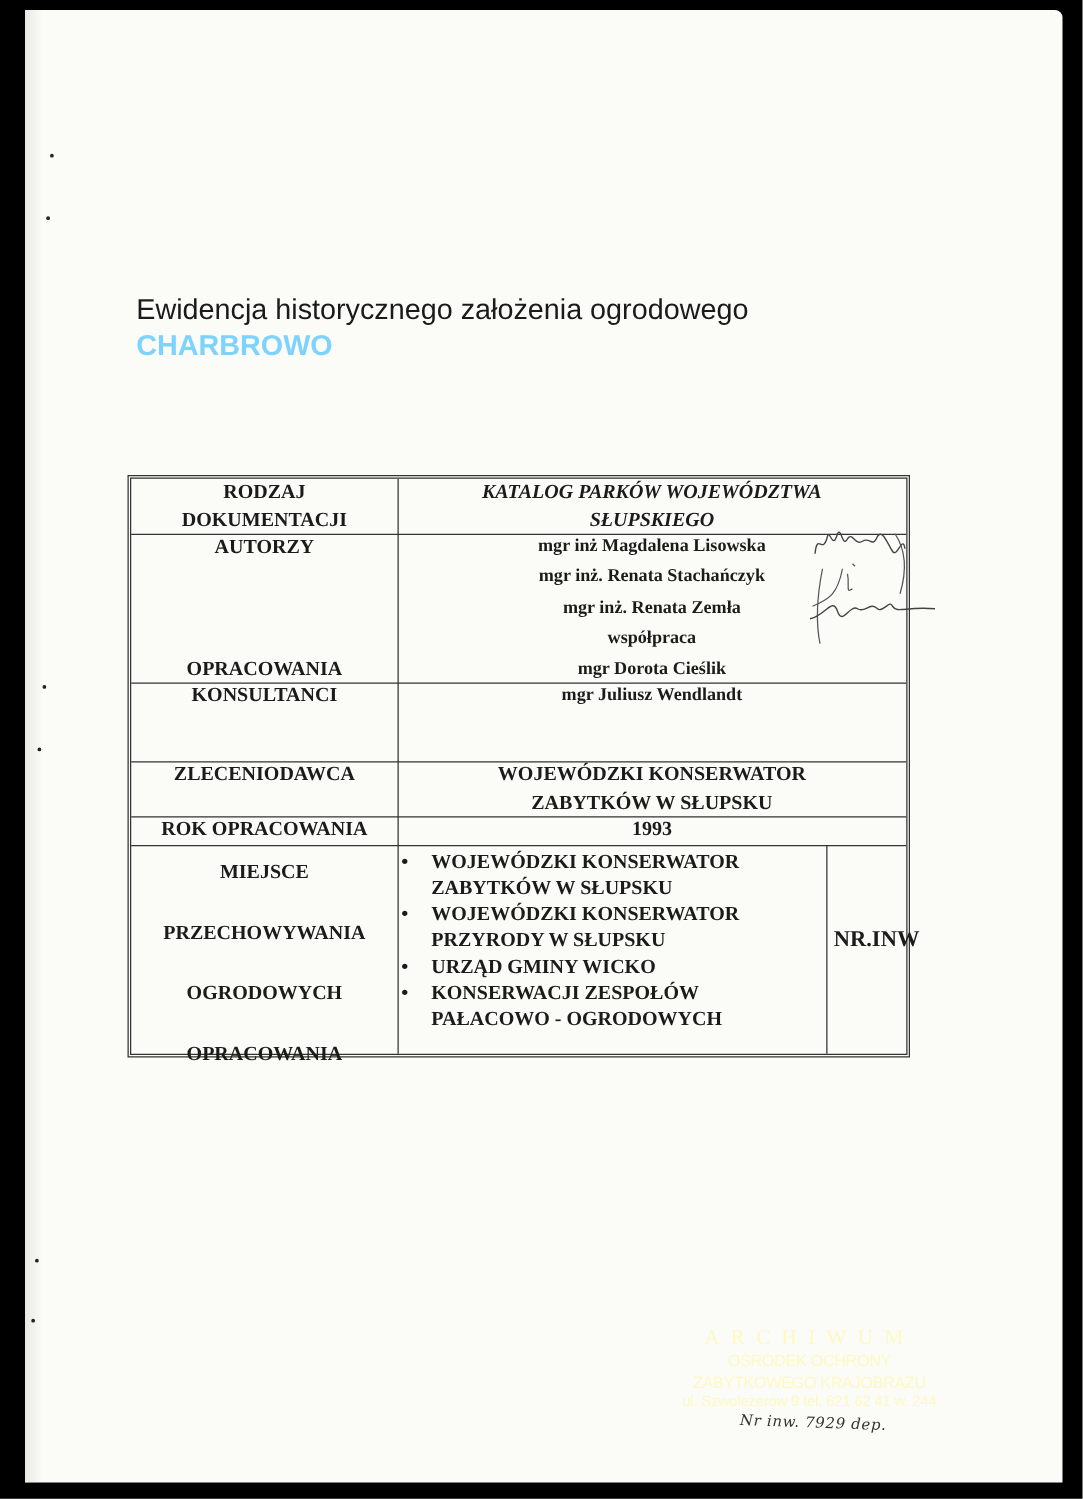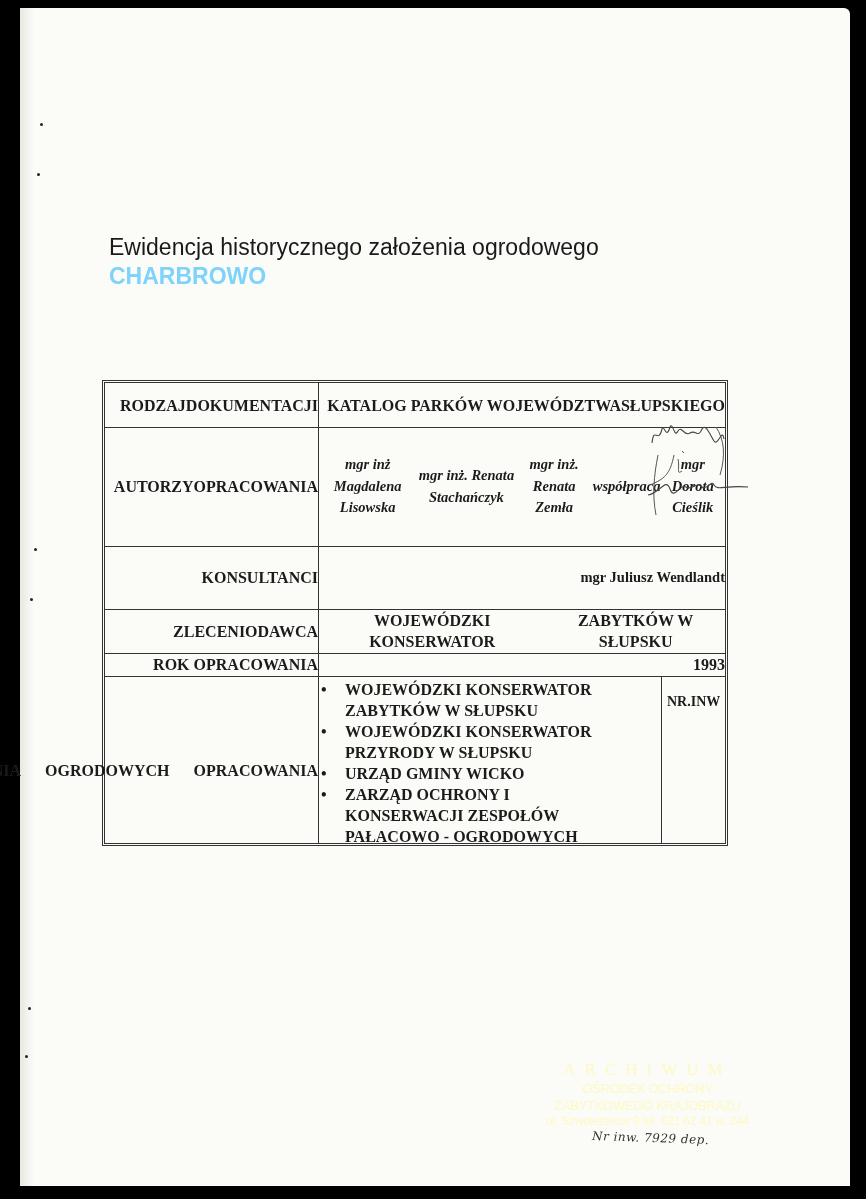--- a/index.html
+++ b/index.html
@@ -25,32 +25,32 @@
       position: absolute; left: 109px; top: 262px;
       font-family: "Liberation Sans", sans-serif; font-size: 23px; font-weight: bold; color: #7dd3fc; line-height: 28px;
     }
     .tbl {
       position: absolute; left: 102px; top: 380px; width: 626px; height: 466px;
       border: 3px double #333; box-sizing: border-box;
     }
     .hline { position: absolute; left: 0; right: 0; height: 0; border-top: 1.5px solid #333; }
     .vline { position: absolute; width: 0; border-left: 1.5px solid #333; }
     .cell {
-      position: absolute; display: flex; align-items: center; justify-content: flex-end;
+      position: absolute; display: flex; flex-direction: column; align-items: center; justify-content: space-between;
       text-align: center; font-weight: bold; color: #1b1b1b; font-size: 16px; line-height: 21px;
     }
     .cell.small { font-size: 14.5px; line-height: 21.5px; }
     .storage-list {
       position: absolute; left: 218px; top: 0; width: 340px; margin: 0; padding: 0; list-style: none;
       font-weight: bold; font-size: 16px; line-height: 21px; color: #1b1b1b;
     }
     .storage-list li { position: relative; padding-left: 30px; }
     .storage-list li .bullet { position: absolute; left: 6px; top: 0; }
     .nrinw {
-      position: absolute; font-weight: bold; font-size: 14px; color: #1b1b1b;
+      position: absolute; font-weight: bold; font-size: 18px; color: #1b1b1b; margin-top: 47px;
     }
     .stamp {
       position: absolute; left: 540px; top: 1060px; width: 215px; text-align: center;
       color: #fef9c3;
     }
     .stamp .archiwum {
       font-family: "Liberation Serif", serif; font-size: 17px; letter-spacing: 9px; line-height: 20px;
     }
     .stamp .line {
       font-family: "Liberation Sans", sans-serif; font-size: 13px; line-height: 17px; letter-spacing: -0.3px;
@@ -89,30 +89,30 @@
   <div class="hline" style="top:270px;"></div>
   <div class="hline" style="top:293px;"></div>
 
   <div class="vline" style="left:213px;top:0;height:460px;"></div>
   <div class="vline" style="left:556px;top:293px;height:167px;"></div>
 
   <div class="cell" style="left:0;top:0;width:213px;height:44px;">
     <span>RODZAJ</span>
     <span>DOKUMENTACJI</span>
   </div>
-  <div class="cell" style="left:213px;top:0;width:407px;height:44px;">
+  <div class="cell" style="left:213px;top:0;width:407px;height:44px;font-style:italic;">
     <span>KATALOG PARKÓW WOJEWÓDZTWA</span>
     <span>SŁUPSKIEGO</span>
   </div>
 
   <div class="cell" style="left:0;top:44px;width:213px;height:119px;">
     <span>AUTORZY</span>
     <span>OPRACOWANIA</span>
   </div>
-  <div class="cell small" style="left:213px;top:44px;width:407px;height:119px;font-style:italic;">
+  <div class="cell small" style="left:213px;top:44px;width:407px;height:119px;">
     <span>mgr inż Magdalena Lisowska</span>
     <span>mgr inż. Renata Stachańczyk</span>
     <span>mgr inż. Renata Zemła</span>
     <span>współpraca</span>
     <span>mgr Dorota Cieślik</span>
   </div>
 
   <div class="cell" style="left:0;top:163px;width:213px;height:63px;">
     <span>KONSULTANCI</span>
   </div>
@@ -151,21 +151,20 @@
       <span class="bullet">•</span>
       <div>WOJEWÓDZKI KONSERWATOR</div>
       <div>PRZYRODY W SŁUPSKU</div>
     </li>
     <li>
       <span class="bullet">•</span>
       <div>URZĄD GMINY WICKO</div>
     </li>
     <li>
       <span class="bullet">•</span>
-      <div>ZARZĄD OCHRONY I</div>
       <div>KONSERWACJI ZESPOŁÓW</div>
       <div>PAŁACOWO - OGRODOWYCH</div>
     </li>
   </ul>
   <div class="nrinw" style="left:562px;top:311px;">NR.INW</div>
 </div>
 
 <svg class="signature" viewBox="0 0 110 110">
   <path d="M12 28 C14 10, 18 30, 22 14 C24 8, 26 26, 30 12 C33 6, 34 24, 38 16 C42 10, 44 22, 50 18 C56 14, 58 24, 62 14 C66 8, 70 20, 74 26 C78 32, 82 12, 84 24" fill="none" stroke="#444" stroke-width="1.1"></path>
   <path d="M18 40 C14 60, 12 80, 16 100 M10 70 C24 64, 30 60, 34 40 M38 44 C40 54, 36 60, 42 56 M42 36 L44 38" fill="none" stroke="#555" stroke-width="1"></path>

